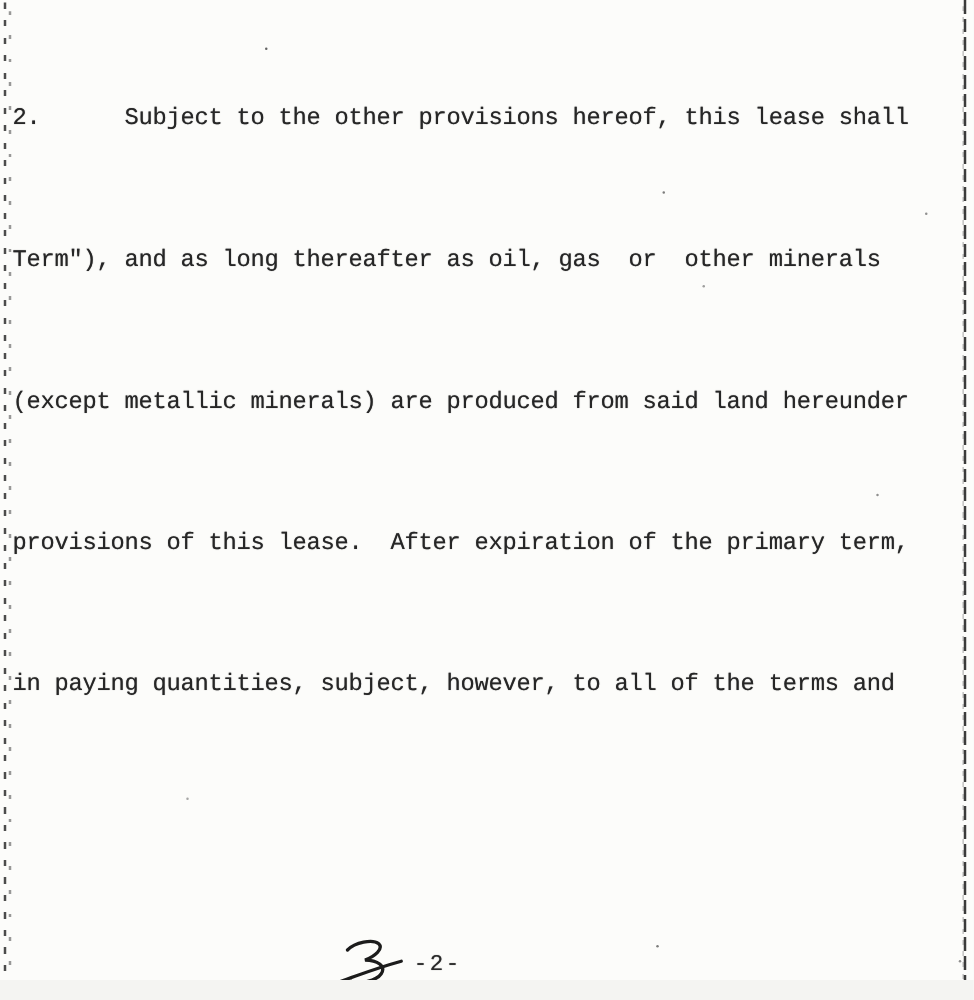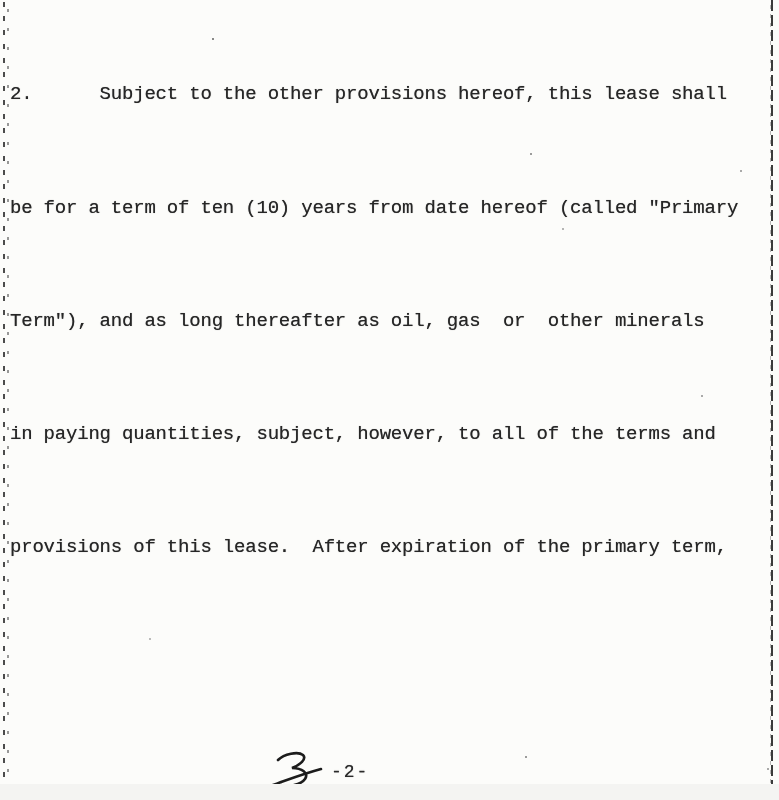--- a/index.html
+++ b/index.html
@@ -81,24 +81,24 @@
 <body>
 
 <div class="page">
 
   <div class="edge edge-left"></div>
   <div class="edge edge-right"></div>
   <div class="speckles"></div>
 
   <div class="text-body">
     <div class="line">2.      Subject to the other provisions hereof, this lease shall</div>
-    <div class="line">be for a term of ten (10) years from date hereof (called "Primary</div>
     <div class="line">Term"), and as long thereafter as oil, gas  or  other minerals</div>
+    <div class="line">(except metallic minerals) are produced from said land hereunder</div>
+    <div class="line">provisions of this lease.  After expiration of the primary term,</div>
     <div class="line">in paying quantities, subject, however, to all of the terms and</div>
-    <div class="line">provisions of this lease.  After expiration of the primary term,</div>
     
     
     
     
     
     
     
     
     
     

